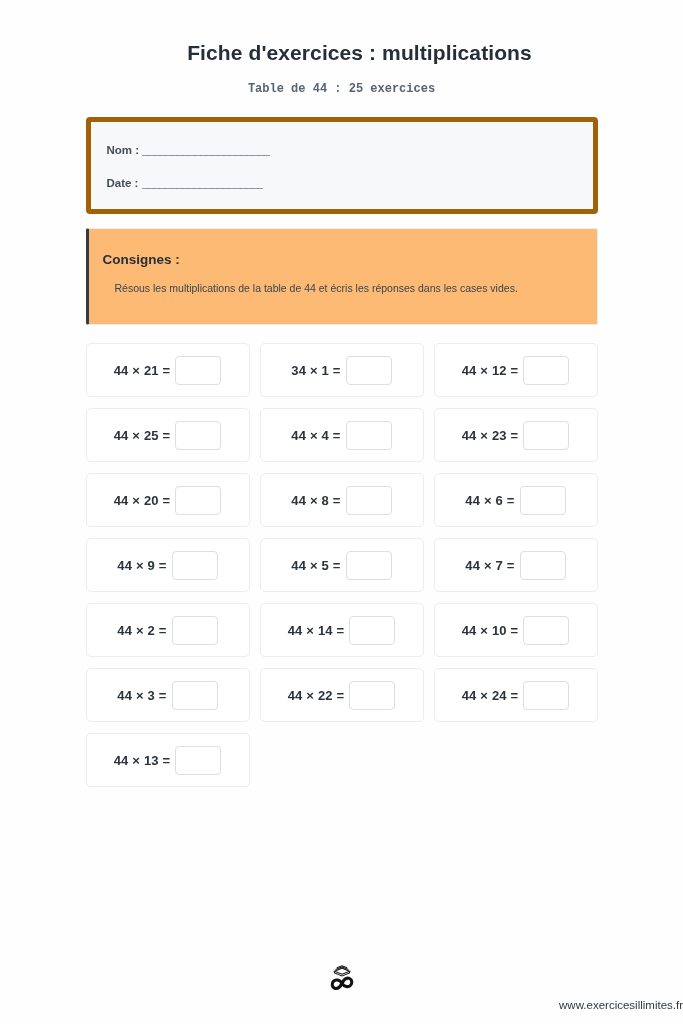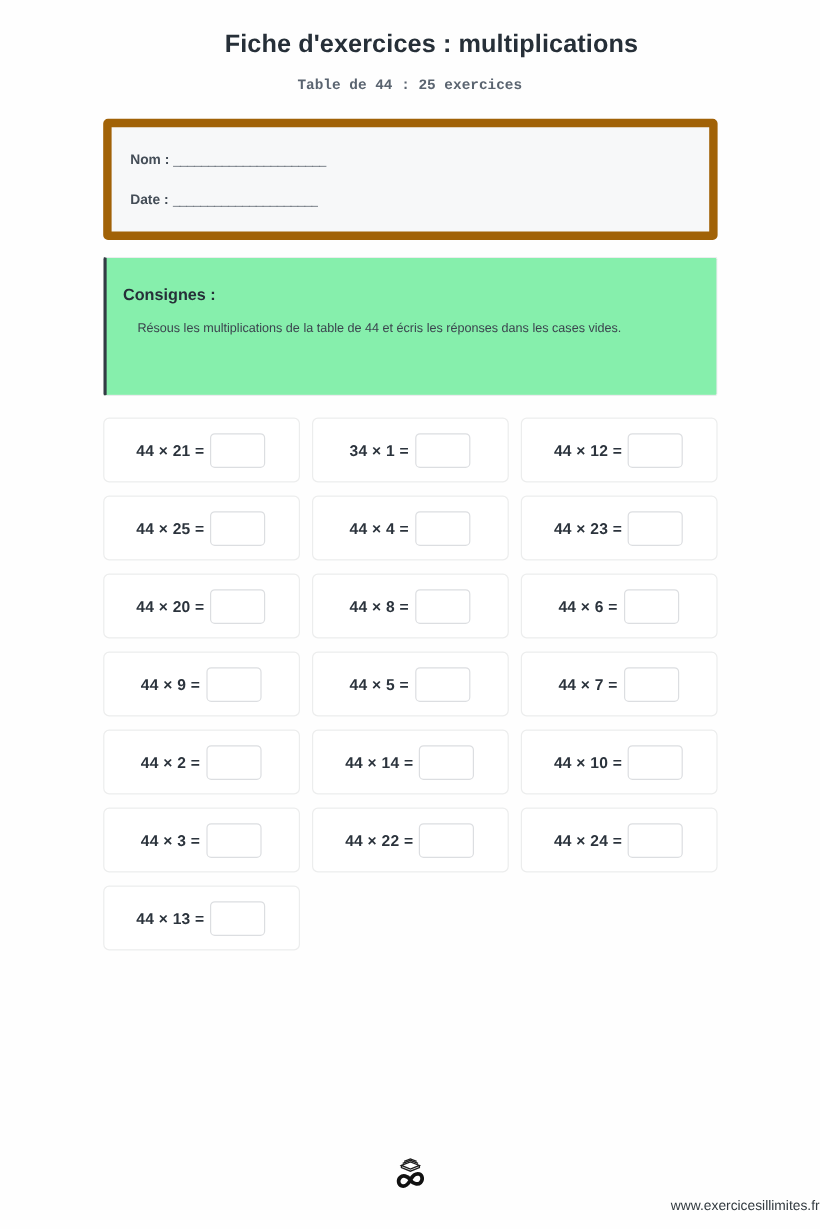--- a/index.html
+++ b/index.html
@@ -27,40 +27,40 @@
   
   .header {
     padding-top: 24px;
     text-align: center;
   }
   .title {
     font-size: 21px;
     font-weight: bold;
     color: #262f38;
     letter-spacing: 0.1px;
-    margin: 0;
+    margin: 16px;
     line-height: 26px;
     padding-left: 36px;
   }
   .subtitle {
     font-size: 12px;
     font-weight: bold;
     color: #5a6470;
     margin: 14px 0 0 0;
     line-height: 15px;
     font-family: Liberation Mono, monospace;
   }
 
   
   .ident-box {
     margin: 20px auto 0 auto;
     width: 512px;
     box-sizing: border-box;
     background: #f7f8f9;
-    border: 7px solid #a16207;
+    border: 5px solid #a16207;
     border-radius: 4px;
     padding: 20px 0 18px 16px;
   }
   .ident-row {
     display: flex;
     align-items: baseline;
     font-size: 11.5px;
     font-weight: bold;
     color: #444d57;
     line-height: 16px;
@@ -79,25 +79,25 @@
     overflow: hidden;
     white-space: nowrap;
     max-width: 175px;
   }
 
   
   .consignes-box {
     margin: 14px auto 0 auto;
     width: 512px;
     box-sizing: border-box;
-    background: #86efac;
+    background: #fdba74;
     border: 1px solid #ececee;
     border-left: 3px solid #333b44;
     border-radius: 2px;
-    padding: 22px 16px 36px 14px;
+    padding: 22px 16px 17px 14px;
   }
   .consignes-title {
     font-size: 13.5px;
     font-weight: bold;
     color: #262f38;
     margin: 0 0 13px 0;
     line-height: 17px;
   }
   .consignes-text {
     font-size: 10.5px;

